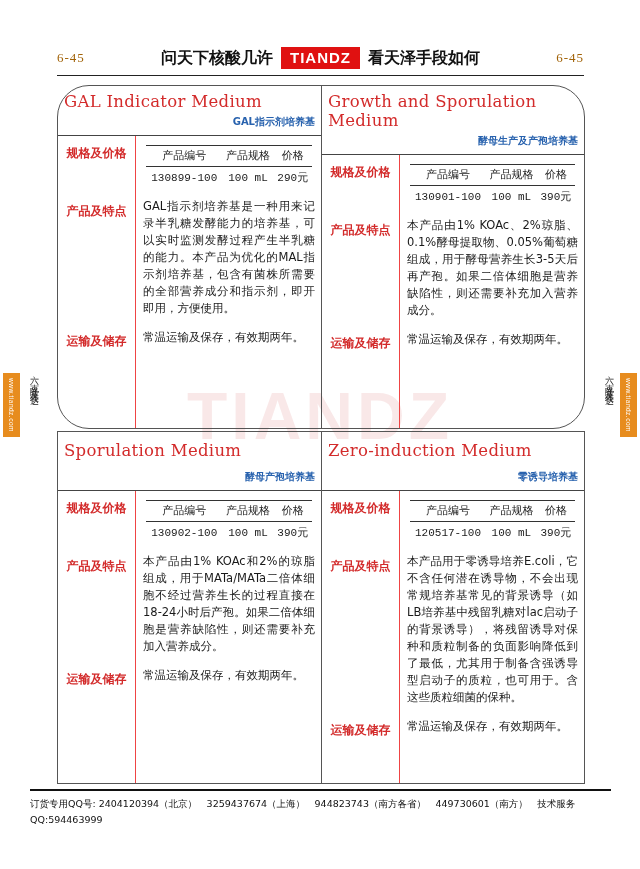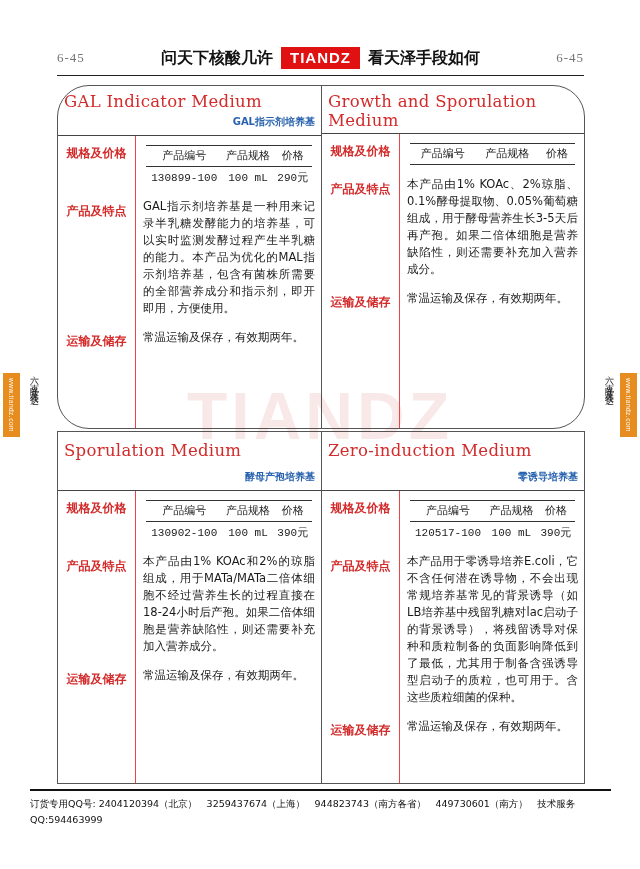--- a/index.html
+++ b/index.html
@@ -8,21 +8,21 @@
     width:640px; height:869px; position:relative; overflow:hidden;
     font-family:"DejaVu Sans", sans-serif; color:#1a1a1a;
   }
   .page { position:absolute; inset:0; }
 
   
   .hdr {
     position:absolute; left:57px; right:56px; top:46px; height:24px;
     display:flex; align-items:center; justify-content:space-between;
   }
-  .pageno { font-family:"Liberation Serif", serif; font-size:13px; letter-spacing:1px; color:#737373; }
+  .pageno { font-family:"Liberation Serif", serif; font-size:13px; letter-spacing:1px; color:#a16207; }
   .hdr-center { display:flex; align-items:center; gap:8px; }
   .slogan { font-size:16px; font-weight:bold; color:#111; }
   .logo-box {
     background:#e01111; color:#fff; font-family:"Liberation Sans", sans-serif;
     font-weight:bold; font-size:15px; letter-spacing:1px; padding:2px 9px 3px;
   }
   .hdr-rule { position:absolute; left:57px; right:56px; top:75px; height:0; border-top:1.5px solid #222; }
 
   
   .watermark {
@@ -154,30 +154,36 @@
           <div class="lblcell store">运输及储存</div>
           <div class="cell storage-text">常温运输及保存，有效期两年。</div>
           <div class="lblcell"></div>
           <div class="cell"></div>
         </div>
       </section>
 
       <section class="quad">
         <div class="quad-titles">
           <div class="title-en">Growth and Sporulation Medium</div>
-        </div>
-        <div class="quad-body">
-          <div class="lblcell">规格及价格</div>
-          <div class="cell">
-            <table class="spec">
-              <tbody>
-                  <tr>
-                <th>产品编号</th>
-                <th>产品规格</th>
-                <th>价格</th>
+          <div class="title-zh">酵母生产及产孢培养基</div>
+        </div>
+        <div class="quad-body">
+          <div class="lblcell">规格及价格</div>
+          <div class="cell">
+            <table class="spec">
+              <tbody>
+                  <tr>
+                <th>产品编号</th>
+                <th>产品规格</th>
+                <th>价格</th>
+              </tr>
+              <tr>
+                <td>130901-100</td>
+                <td>100 mL</td>
+                <td>390元</td>
               </tr>
             </tbody>
               </table>
           </div>
           <div class="lblcell feat">产品及特点</div>
           <div class="cell feature-text">本产品由1% KOAc、2%琼脂、0.1%酵母提取物、0.05%葡萄糖组成，用于酵母营养生长3-5天后再产孢。如果二倍体细胞是营养缺陷性，则还需要补充加入营养成分。</div>
           <div class="lblcell store">运输及储存</div>
           <div class="cell storage-text">常温运输及保存，有效期两年。</div>
           <div class="lblcell"></div>
           <div class="cell"></div>

